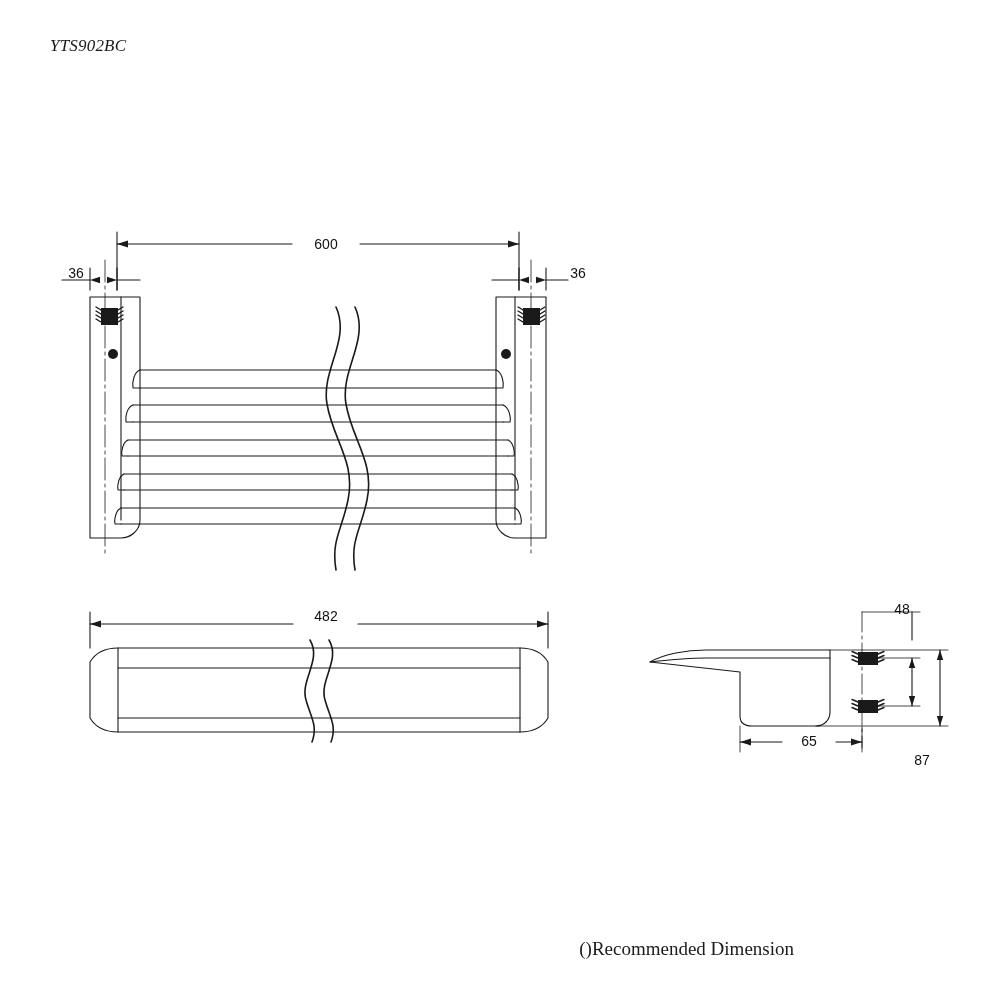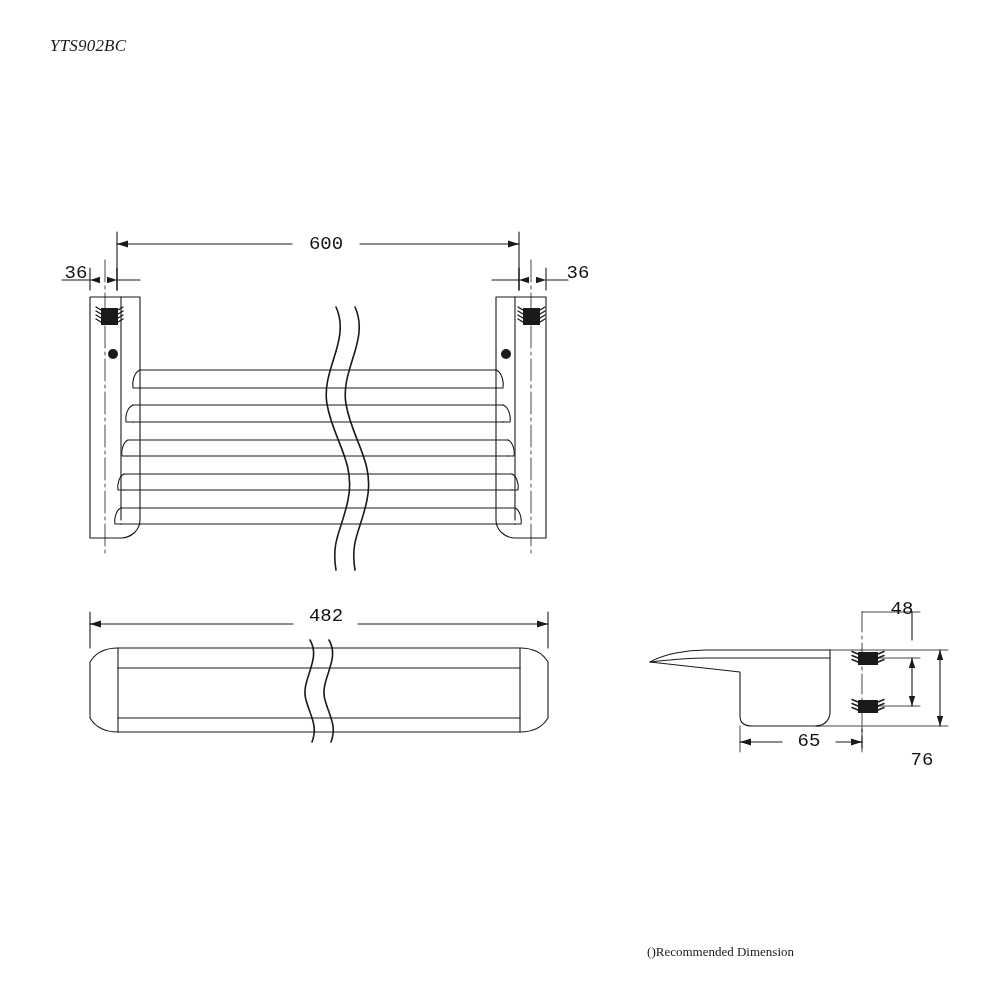--- a/index.html
+++ b/index.html
@@ -29,29 +29,29 @@
     font-style: italic;
     font-family: "Liberation Serif", serif;
     letter-spacing: 0.2px;
     color: #1a1a1a;
     white-space: nowrap;
   }
   .note {
     position: absolute;
     right: 42px;
     bottom: 40px;
-    font-size: 13px;
+    font-size: 19px;
     font-family: "Liberation Serif", serif;
     color: #1a1a1a;
     white-space: nowrap;
   }
   .dim-label {
     position: absolute;
-    font-size: 19px;
-    font-family: Liberation Mono, monospace;
+    font-size: 14px;
+    font-family: Liberation Sans, sans-serif;
     color: #111;
     white-space: nowrap;
     transform: translate(-50%, -50%);
   }
   svg { display: block; }
 </style>
 </head>
 <body>
 
 <div id="sheet">
@@ -199,16 +199,16 @@
   </svg>
 
   <div class="dim-label" style="left:326px; top:244px;">600</div>
   <div class="dim-label" style="left:76px; top:273px;">36</div>
   <div class="dim-label" style="left:578px; top:273px;">36</div>
 
   <div class="dim-label" style="left:326px; top:616px;">482</div>
 
   <div class="dim-label" style="left:902px; top:609px;text-align:right;">48</div>
   <div class="dim-label" style="left:809px; top:741px;">65</div>
-  <div class="dim-label" style="left:922px; top:760px;">76</div>
+  <div class="dim-label" style="left:922px; top:760px;">87</div>
 
   <div class="note">()Recommended Dimension</div>
 </div>
 
 </body></html>

